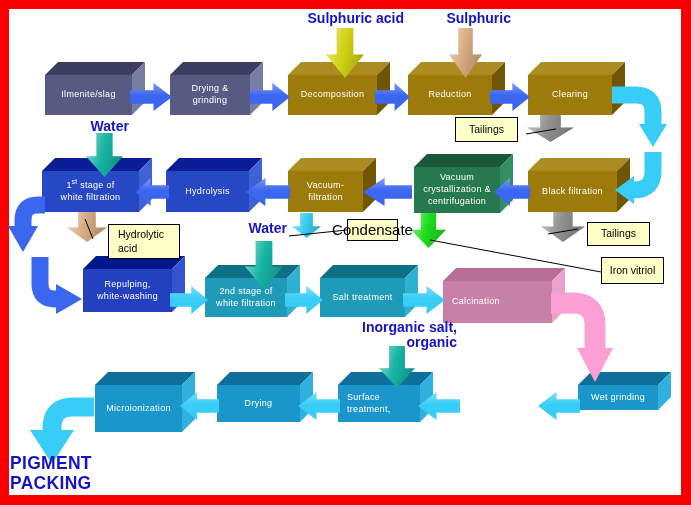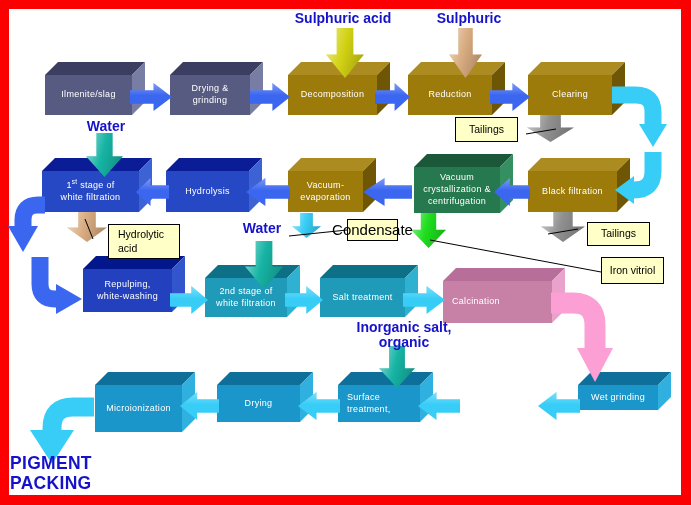--- a/index.html
+++ b/index.html
@@ -49,21 +49,21 @@
   .v-cyansm{background-color:var(--arrow-cyan,#38cdf6)}
 
   
   .note{position:absolute;background:var(--note-bg,#ffffc8);border:1px solid #000;color:#000;
     font-size:10.5px;display:flex;align-items:center;justify-content:center;text-align:center;
     z-index:4;line-height:1.25;white-space:pre-line}
   .note-l{justify-content:flex-start;text-align:left;padding-left:9px}
 
   
   .lbl{position:absolute;color:var(--label-blue,#1512c9);font-weight:bold;font-size:14px;
-    text-align:center;z-index:6;line-height:1.05;white-space:pre-line}
+    text-align:right;z-index:6;line-height:1.05;white-space:pre-line}
   .lbl.big{font-size:17.5px;text-align:left;letter-spacing:.3px;line-height:1.15}
 
   
   .curves{position:absolute;left:0;top:0;z-index:5;pointer-events:none}
   .curves path{fill:none;stroke-linecap:butt}
   .s-cyan{stroke:var(--arrow-cyan,#38cdf6)} .f-cyan{fill:var(--arrow-cyan,#38cdf6)}
   .s-blue{stroke:var(--arrow-blue,#3a66f0)} .f-blue{fill:var(--arrow-blue,#3a66f0)}
   .s-pink{stroke:var(--arrow-pink,#fb9fd4)} .f-pink{fill:var(--arrow-pink,#fb9fd4)}
   .s-thin{stroke:#000;stroke-width:1;fill:none}
 </style>
@@ -118,21 +118,21 @@
   </div>
   <div class="box3d p-blue" style="left:166px;top:158px;width:96px;height:54px">
     <div class="b-top"></div>
       <div class="b-side"></div>
     <div class="b-face">Hydrolysis</div>
   </div>
   <div class="box3d p-olive" style="left:288px;top:158px;width:88px;height:54px">
     <div class="b-top"></div>
       <div class="b-side"></div>
     <div class="b-face">Vacuum-
-evaporation</div>
+filtration</div>
   </div>
   <div class="box3d p-green" style="left:414px;top:154px;width:99px;height:59px">
     <div class="b-top"></div>
       <div class="b-side"></div>
     <div class="b-face">Vacuum
 crystallization &amp;
 centrifugation</div>
   </div>
   <div class="box3d p-olive" style="left:528px;top:158px;width:102px;height:54px">
     <div class="b-top"></div>

